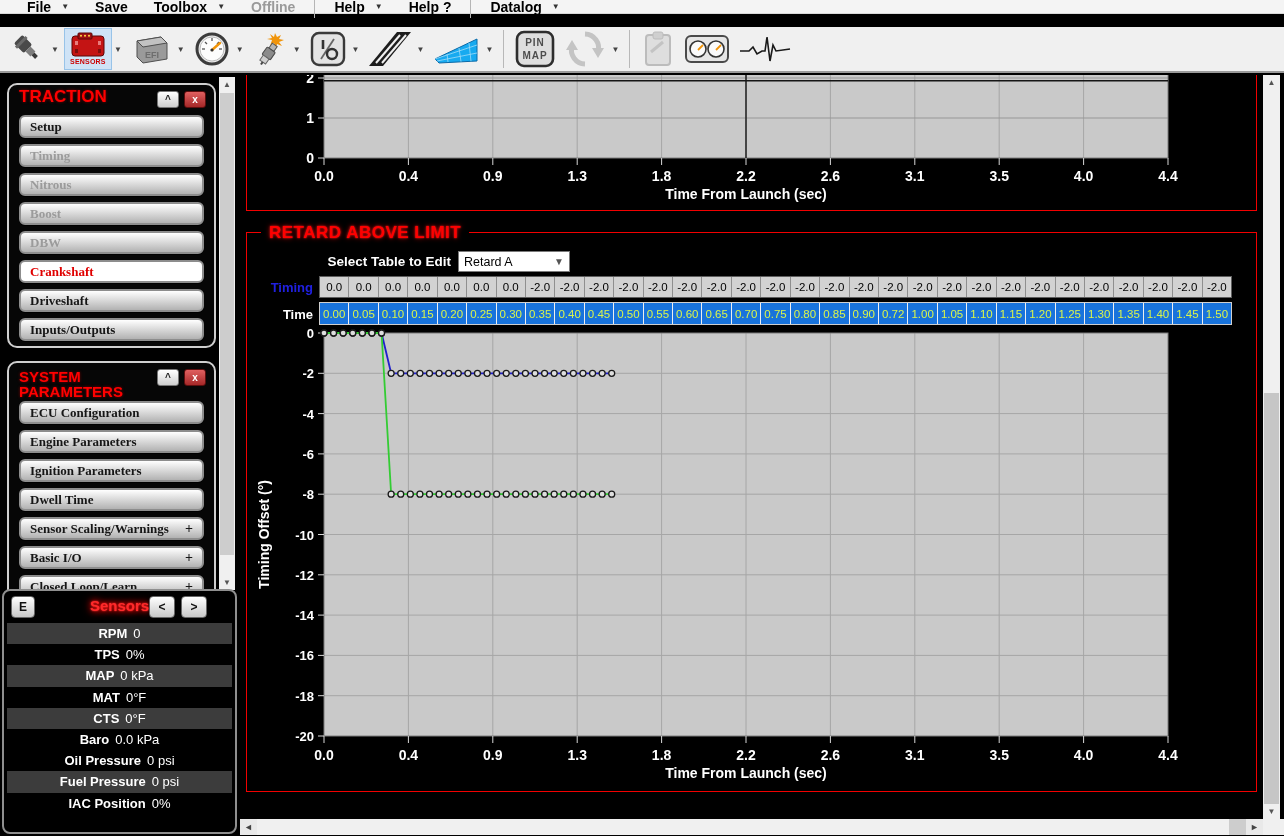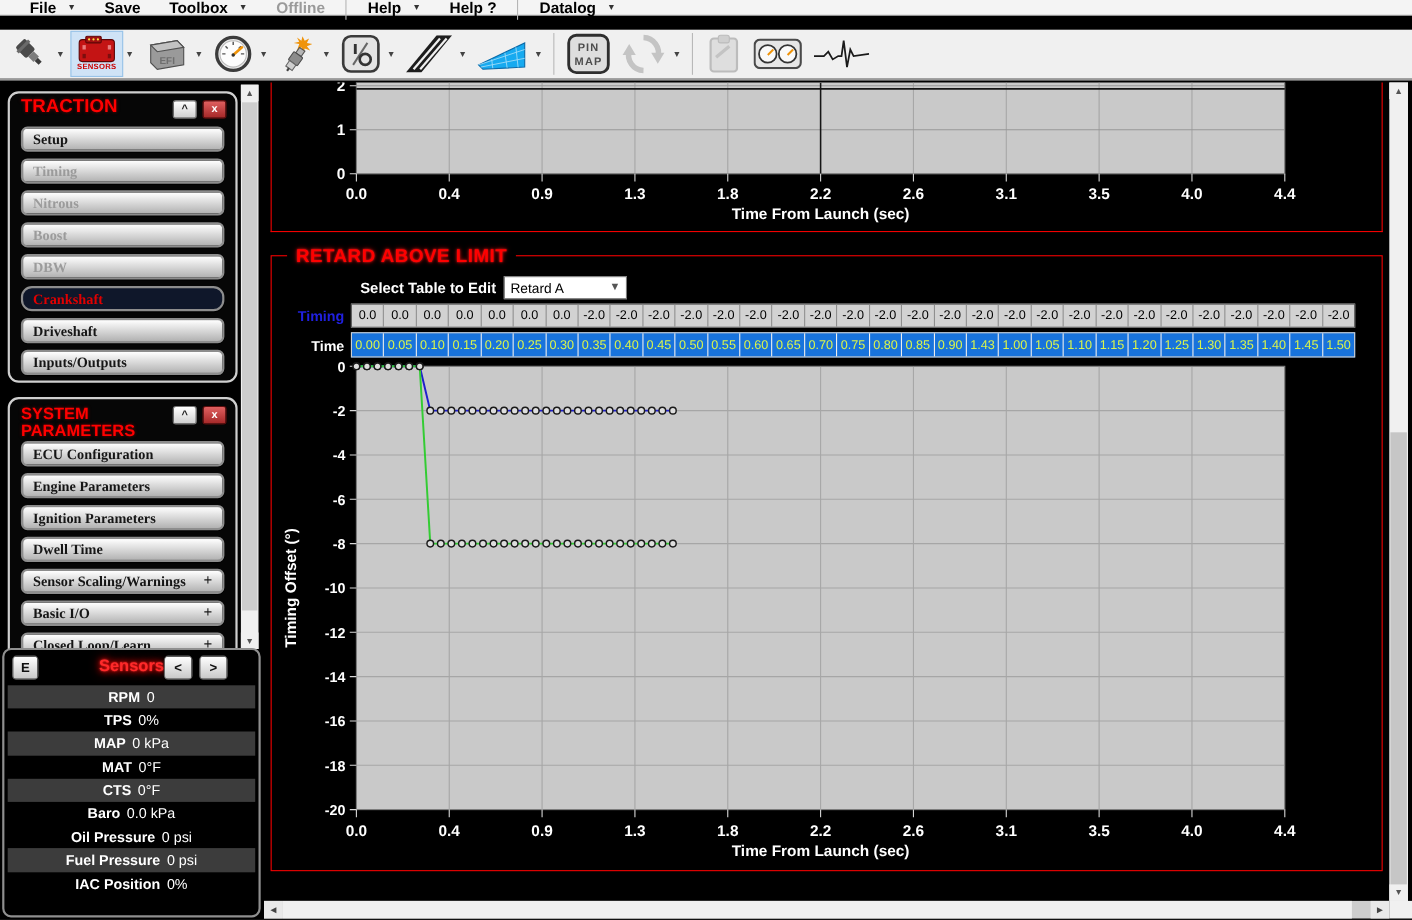--- a/index.html
+++ b/index.html
@@ -33,21 +33,21 @@
   #sysparams-panel .panel-title{font-size:15px;line-height:15px;top:6px;}
   .panel-ctl{position:absolute;top:6px;right:8px;display:flex;gap:5px;}
   .pbtn{width:22px;height:17px;border-radius:3px;border:1px solid #777;font-size:10px;font-weight:bold;
         display:flex;align-items:center;justify-content:center;background:linear-gradient(#fff,#cfcfcf);color:#222;}
   .pbtn.close{background:linear-gradient(#e06060,#a52828);color:#fff;border-color:#5e0e0e;}
   .side-btn{position:absolute;left:10px;width:185px;height:23px;border-radius:6px;
             background:linear-gradient(#ffffff,#b2b2b2);border:2px solid #8d8d8d;
             box-shadow:0 1px 0 #000;display:flex;align-items:center;
             font-size:13px;font-weight:bold;color:#161616;padding:0 9px;font-family:Liberation Serif, serif;}
   .side-btn.disabled{color:#9b9b9b;}
-  .side-btn.selected{background:#0f172a;color:#e00000;border-radius:10px;}
+  .side-btn.selected{background:#ffffff;color:#e00000;}
   .side-btn .plus{margin-left:auto;font-size:14px;}
   
   #side-scroll{position:absolute;left:219px;top:77px;width:16px;height:513px;background:#f0f0f0;}
   .sb-arrow{position:absolute;left:0;width:16px;height:15px;display:flex;align-items:center;justify-content:center;
             font-size:8px;color:#555;background:#f0f0f0;}
   #side-scroll .thumb{position:absolute;left:1px;top:16px;width:14px;height:462px;background:#cdcdcd;}
   
   #sensors-panel{position:absolute;left:2px;top:589px;width:235px;height:245px;background:#000;
                  border:2px solid #8f8f8f;border-radius:8px;z-index:5;}
   #sensors-head{position:relative;height:31px;}
@@ -512,21 +512,21 @@
         <div class="tcell">0.45</div>
         <div class="tcell">0.50</div>
         <div class="tcell">0.55</div>
         <div class="tcell">0.60</div>
         <div class="tcell">0.65</div>
         <div class="tcell">0.70</div>
         <div class="tcell">0.75</div>
         <div class="tcell">0.80</div>
         <div class="tcell">0.85</div>
         <div class="tcell">0.90</div>
-        <div class="tcell">1.43</div>
+        <div class="tcell">0.72</div>
         <div class="tcell">1.00</div>
         <div class="tcell">1.05</div>
         <div class="tcell">1.10</div>
         <div class="tcell">1.15</div>
         <div class="tcell">1.20</div>
         <div class="tcell">1.25</div>
         <div class="tcell">1.30</div>
         <div class="tcell">1.35</div>
         <div class="tcell">1.40</div>
         <div class="tcell">1.45</div>

